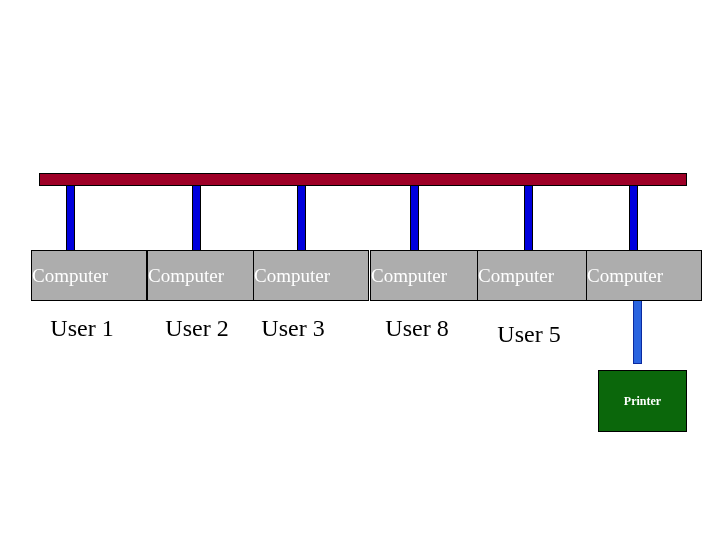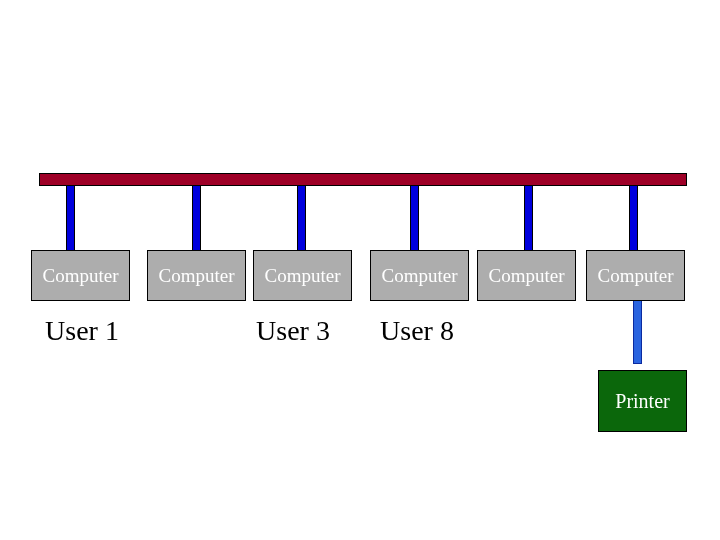--- a/index.html
+++ b/index.html
@@ -48,46 +48,45 @@
   }
   .l1 { left: 66px; }
   .l2 { left: 192px; }
   .l3 { left: 297px; }
   .l4 { left: 410px; }
   .l5 { left: 524px; }
   .l6 { left: 629px; }
   .cbox {
     position: absolute;
     top: 250px;
-    width: 99px;
+    width: 116px;
     height: 51px;
     box-sizing: border-box;
     background: var(--computer-fill, #adadad);
     border: 1.5px solid var(--outline, #000000);
     display: flex;
     align-items: center;
-    justify-content: center;
     z-index: 4;
   }
   .cbox span {
     color: var(--computer-text, #ffffff);
     font-size: 19px;
   }
   .b1 { left: 31px; }
   .b2 { left: 147px; }
   .b3 { left: 253px; }
   .b4 { left: 370px; }
   .b5 { left: 477px; }
   .b6 { left: 586px; }
   .ulabel {
     position: absolute;
     top: 315px;
     width: 100px;
     text-align: center;
-    font-size: 28px;
+    font-size: 24px;
     color: var(--label-color, #000000);
   }
   .u1 { left: 32px; }
   .u2 { left: 147px; }
   .u3 { left: 243px; }
   .u4 { left: 367px; }
   .u5 { left: 479px; top: 321px; }
   .pline {
     position: absolute;
     left: 633px;
@@ -107,21 +106,22 @@
     box-sizing: border-box;
     background: var(--printer-fill, #0b670b);
     border: 1.5px solid var(--outline, #000000);
     display: flex;
     align-items: center;
     justify-content: center;
     z-index: 4;
   }
   .pbox span {
     color: var(--printer-text, #ffffff);
-    font-size: 20px;
+    font-size: 12px;
+    font-weight: bold;
   }
 </style>
 </head>
 <body>
 
 <div class="slide">
 
 
   <div class="bus"></div>
 
@@ -145,21 +145,23 @@
     <span>Computer</span>
   </div>
   <div class="cbox b5">
     <span>Computer</span>
   </div>
   <div class="cbox b6">
     <span>Computer</span>
   </div>
 
   <div class="ulabel u1">User 1</div>
+  <div class="ulabel u2">User 2</div>
   <div class="ulabel u3">User 3</div>
   <div class="ulabel u4">User 8</div>
+  <div class="ulabel u5">User 5</div>
 
   <div class="pline"></div>
   <div class="pbox">
     <span>Printer</span>
   </div>
 
 </div>
 
 </body></html>

